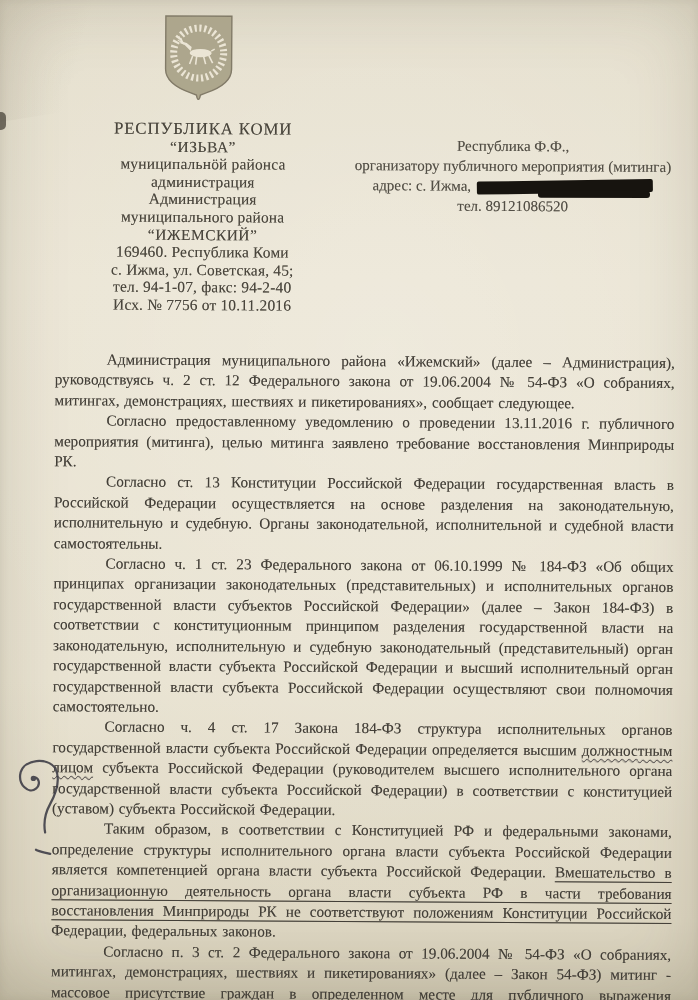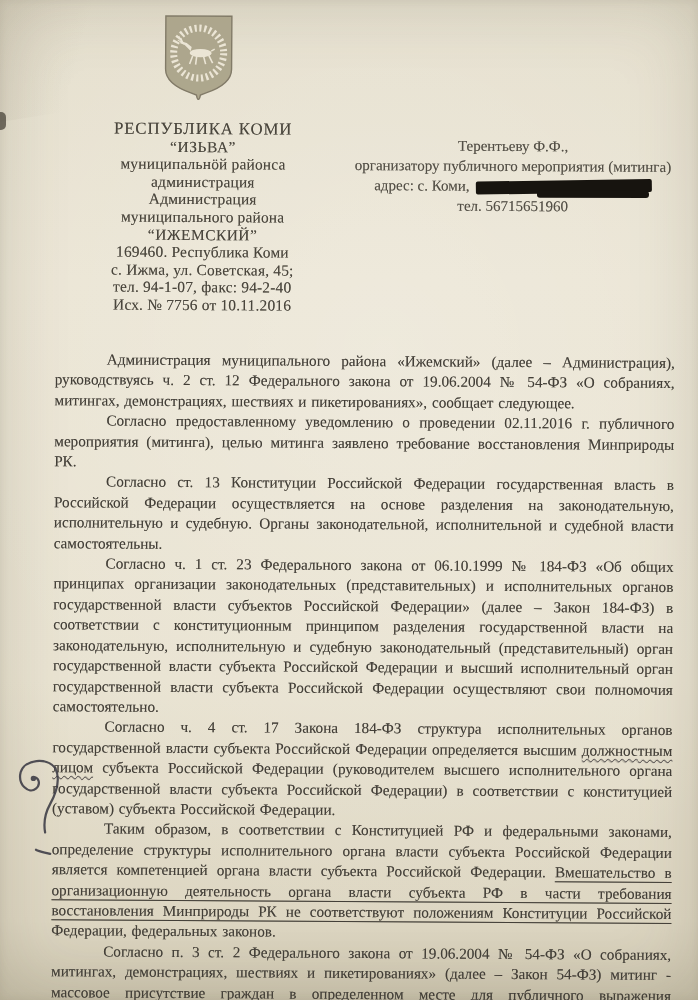--- a/index.html
+++ b/index.html
@@ -109,29 +109,29 @@
         <div class="lh-line lh-4">Администрация</div>
         <div class="lh-line lh-5">муниципального района</div>
         <div class="lh-line lh-6">“ИЖЕМСКИЙ”</div>
         <div class="lh-line lh-7">169460. Республика Коми</div>
         <div class="lh-line lh-8">с. Ижма, ул. Советская, 45;</div>
         <div class="lh-line lh-9">тел. 94-1-07, факс: 94-2-40</div>
         <div class="lh-line lh-10">Исх. № 7756 от 10.11.2016</div>
       </div>
 
     <div id="recipient">
-        <div><span>Терентьеву Ф.Ф.,</span></div>
+        <div><span>Республика Ф.Ф.,</span></div>
         <div><span>организатору публичного мероприятия (митинга)</span></div>
-        <div><span>адрес: с. Коми,</span><span class="redaction"></span></div>
-        <div><span>тел. 56715651960</span></div>
+        <div><span>адрес: с. Ижма,</span><span class="redaction"></span></div>
+        <div><span>тел. 89121086520</span></div>
       </div>
 
     <main id="body-text">
         <p><span>Администрация муниципального района «Ижемский» (далее – Администрация), руководствуясь ч. 2 ст. 12 Федерального закона от 19.06.2004 № 54-ФЗ «О собраниях, митингах, демонстрациях, шествиях и пикетированиях», сообщает следующее.</span></p>
-        <p><span>Согласно предоставленному уведомлению о проведении 02.11.2016 г. публичного мероприятия (митинга), целью митинга заявлено требование восстановления Минприроды РК.</span></p>
+        <p><span>Согласно предоставленному уведомлению о проведении 13.11.2016 г. публичного мероприятия (митинга), целью митинга заявлено требование восстановления Минприроды РК.</span></p>
         <p><span>Согласно ст. 13 Конституции Российской Федерации государственная власть в Российской Федерации осуществляется на основе разделения на законодательную, исполнительную и судебную. Органы законодательной, исполнительной и судебной власти самостоятельны.</span></p>
         <p><span>Согласно ч. 1 ст. 23 Федерального закона от 06.10.1999 № 184-ФЗ «Об общих принципах организации законодательных (представительных) и исполнительных органов государственной власти субъектов Российской Федерации» (далее – Закон 184-ФЗ) в соответствии с конституционным принципом разделения государственной власти на законодательную, исполнительную и судебную законодательный (представительный) орган государственной власти субъекта Российской Федерации и высший исполнительный орган государственной власти субъекта Российской Федерации осуществляют свои полномочия самостоятельно.</span></p>
         <p><span>Согласно ч. 4 ст. 17 Закона 184-ФЗ структура исполнительных органов государственной власти субъекта Российской Федерации определяется высшим </span><span class="pen-wavy">должностным лицом</span><span> субъекта Российской Федерации (руководителем высшего исполнительного органа государственной власти субъекта Российской Федерации) в соответствии с конституцией (уставом) субъекта Российской Федерации.</span></p>
         <p><span>Таким образом, в соответствии с Конституцией РФ и федеральными законами, определение структуры исполнительного органа власти субъекта Российской Федерации является компетенцией органа власти субъекта Российской Федерации. </span><span class="pen-solid">Вмешательство в организационную деятельность органа власти субъекта РФ в части требования восстановления Минприроды РК не соответствуют положениям Конституции Российской</span><span> Федерации, федеральных законов.</span></p>
         <p><span>Согласно п. 3 ст. 2 Федерального закона от 19.06.2004 № 54-ФЗ «О собраниях, митингах, демонстрациях, шествиях и пикетированиях» (далее – Закон 54-ФЗ) митинг - массовое присутствие граждан в определенном месте для публичного выражения общественного мнения по поводу актуальных проблем преимущественно общественно-политического характера.</span></p>
       </main>
 
   </div>
 
   <svg class="margin-qmark" viewBox="0 0 60 100" aria-hidden="true">

